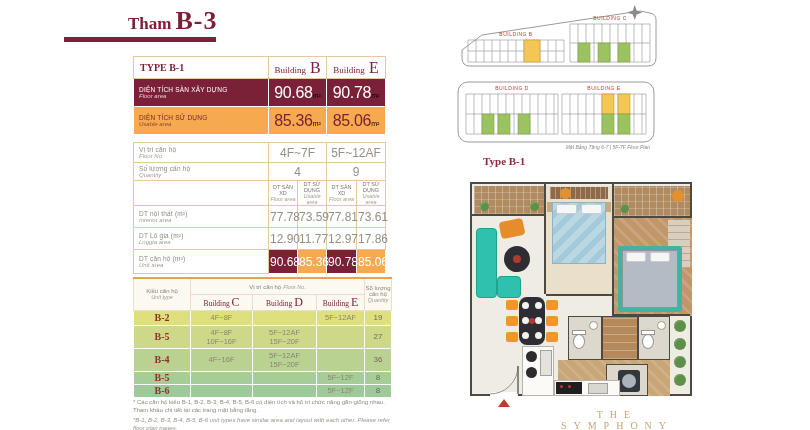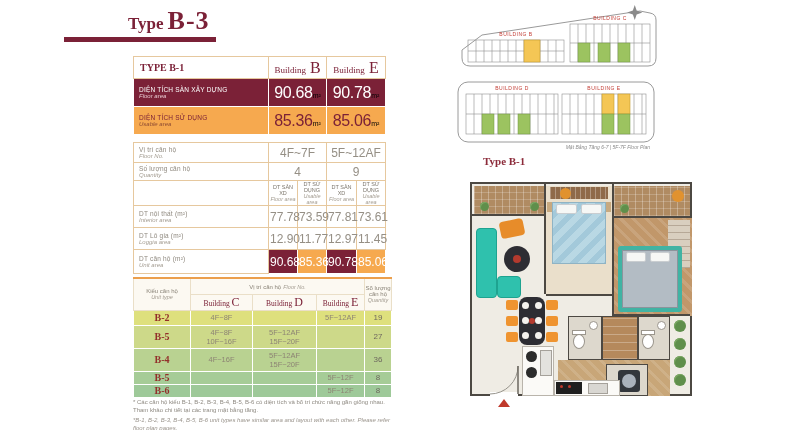--- a/index.html
+++ b/index.html
@@ -86,21 +86,21 @@
   .fixture { background:#fff; border:1px solid #9a958c; }
   .brand { position:absolute; left:538px; top:409px; width:158px; text-align:center;
     font-family:"Liberation Serif", serif; font-size:10px; letter-spacing:7px; color:#c7a575; }
 </style>
 </head>
 <body>
 
 <div class="page">
 
   <div class="title">
-    <span class="t-prefix">Type</span>
+    <span class="t-prefix">Tham</span>
     <span class="t-code">B-3</span>
   </div>
   <div class="title-bar"></div>
 
   <table class="mt">
     <colgroup>
         <col style="width:135px">
         <col style="width:29px">
         <col style="width:29px">
         <col style="width:30px">
@@ -181,21 +181,21 @@
       <td class="val">73.61</td>
     </tr>
     <tr style="height:22px">
       <td class="lab">
         <div class="vi">DT Lô gia (m²)</div>
             <div class="en">Loggia area</div>
           </td>
       <td class="val">12.90</td>
       <td class="val">11.77</td>
       <td class="val">12.97</td>
-      <td class="val">11.45</td>
+      <td class="val">17.86</td>
     </tr>
     <tr style="height:24px">
       <td class="lab">
         <div class="vi">DT căn hộ (m²)</div>
             <div class="en">Unit area</div>
           </td>
       <td class="cm">90.68</td>
       <td class="co">85.36</td>
       <td class="cm">90.78</td>
       <td class="co">85.06</td>
@@ -401,13 +401,14 @@
     <div class="wall" style="left:142px;top:130px;width:76px;height:2px"></div>
 
     <div class="abs" style="left:18px;top:208px;width:28px;height:8px;background:#ffffff"></div>
     <svg class="abs" style="left:16px;top:180px" width="34" height="34" viewBox="0 0 34 34">
       <path d="M30 2 A28 28 0 0 1 2 30" fill="none" stroke="#97948c" stroke-width="1"></path>
       <line x1="30" y1="2" x2="30" y2="30" stroke="#6b675f" stroke-width="1.5"></line>
     </svg>
     <div class="abs" style="left:26px;top:215px;width:0;height:0;border-left:6px solid transparent;border-right:6px solid transparent;border-bottom:8px solid #c0392b"></div>
   </div>
 
+  <div class="brand">THE SYMPHONY</div>
 </div>
 
 </body></html>

